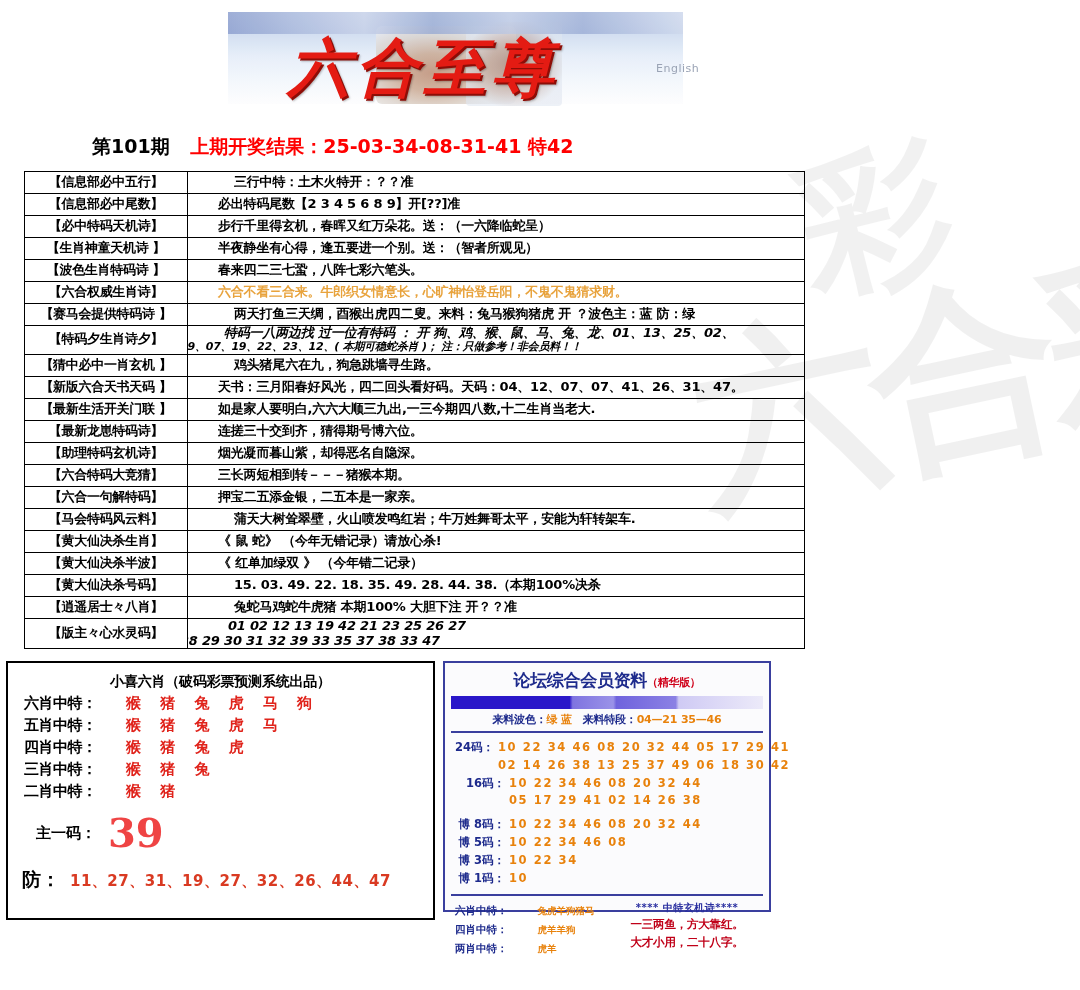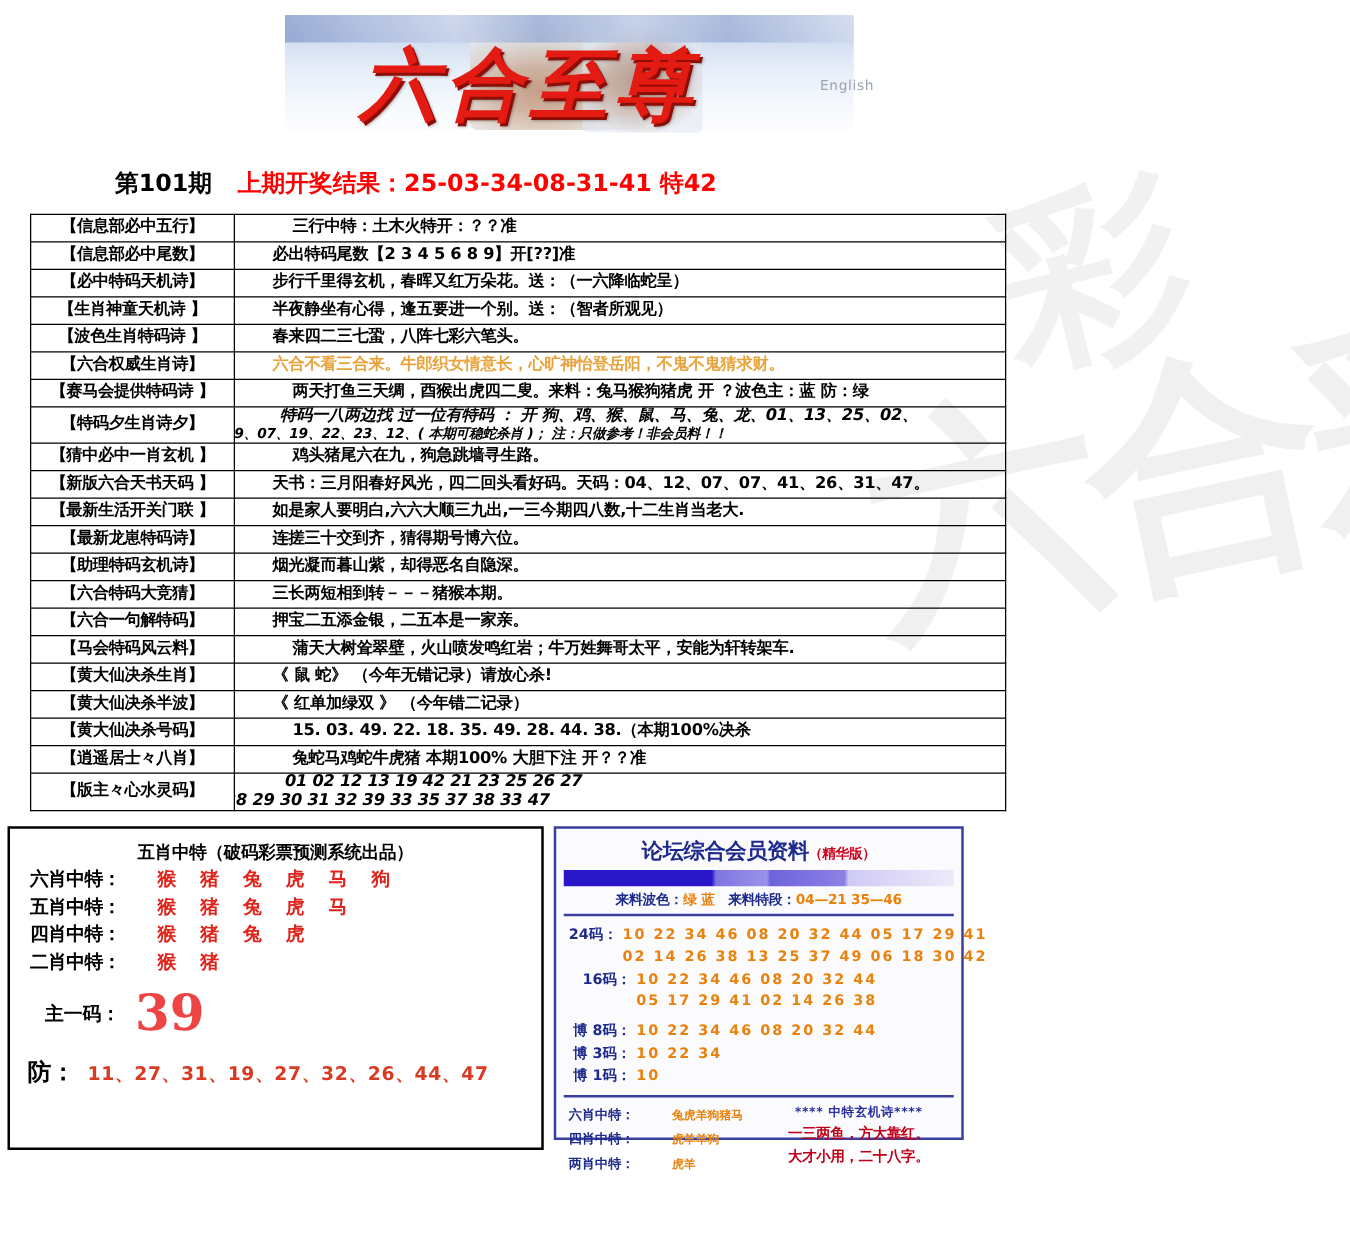--- a/index.html
+++ b/index.html
@@ -288,33 +288,37 @@
                 <div style="padding-left: 38px;">01 02   12   13   19   42   21   23   25   26   27</div>
                 <div style="margin-left: -10px;">28   29   30   31   32   39   33   35   37   38   33   47</div>
               </div>
             </td>
           </tr>
         </tbody>
     </table>
   </div>
 
   <div class="bl-panel">
-    <div class="bl-title">五肖中特（破码彩票预测系统出品）</div>
+    <div class="bl-title">小喜六肖（破码彩票预测系统出品）</div>
     <div id="bl-rows">
         <div class="bl-row">
           <span class="k">六肖中特：</span>
           <span class="v">猴 猪 兔 虎 马 狗</span>
         </div>
         <div class="bl-row">
           <span class="k">五肖中特：</span>
           <span class="v">猴 猪 兔 虎 马</span>
         </div>
         <div class="bl-row">
           <span class="k">四肖中特：</span>
           <span class="v">猴 猪 兔 虎</span>
+        </div>
+        <div class="bl-row">
+          <span class="k">三肖中特：</span>
+          <span class="v">猴 猪 兔</span>
         </div>
         <div class="bl-row">
           <span class="k">二肖中特：</span>
           <span class="v">猴 猪</span>
         </div>
       </div>
     <div class="bl-main">
       <span class="k">主一码：</span>
       <span class="v">39</span>
     </div>
@@ -347,20 +351,24 @@
           <span class="nk">16码：</span>
           <span class="nv">10  22  34  46  08  20  32  44</span>
         </div>
         <div class="num-row">
           <span class="nk blank">24码：</span>
           <span class="nv">05  17  29  41  02  14  26  38</span>
         </div>
         <div class="num-row" style="margin-top: 6px;">
           <span class="nk">博 8码：</span>
           <span class="nv">10  22  34  46  08  20  32  44</span>
+        </div>
+        <div class="num-row">
+          <span class="nk">博 5码：</span>
+          <span class="nv">10  22  34  46  08</span>
         </div>
         <div class="num-row">
           <span class="nk">博 3码：</span>
           <span class="nv">10  22  34</span>
         </div>
         <div class="num-row">
           <span class="nk">博 1码：</span>
           <span class="nv">10</span>
         </div>
       </div>

